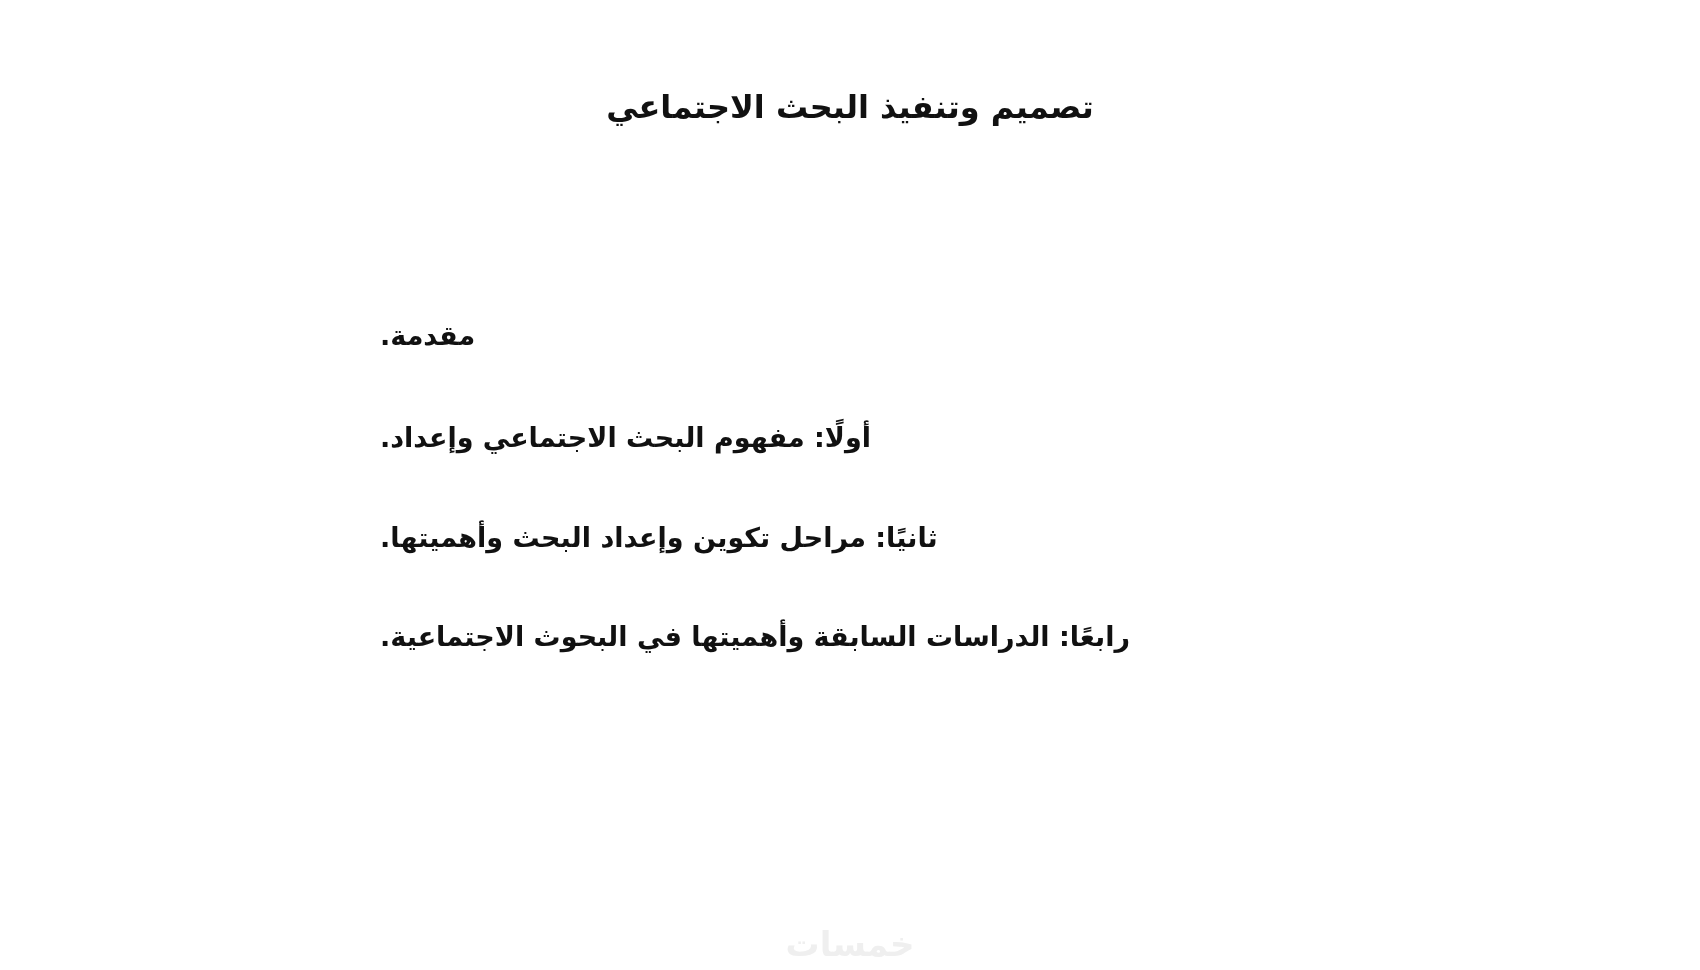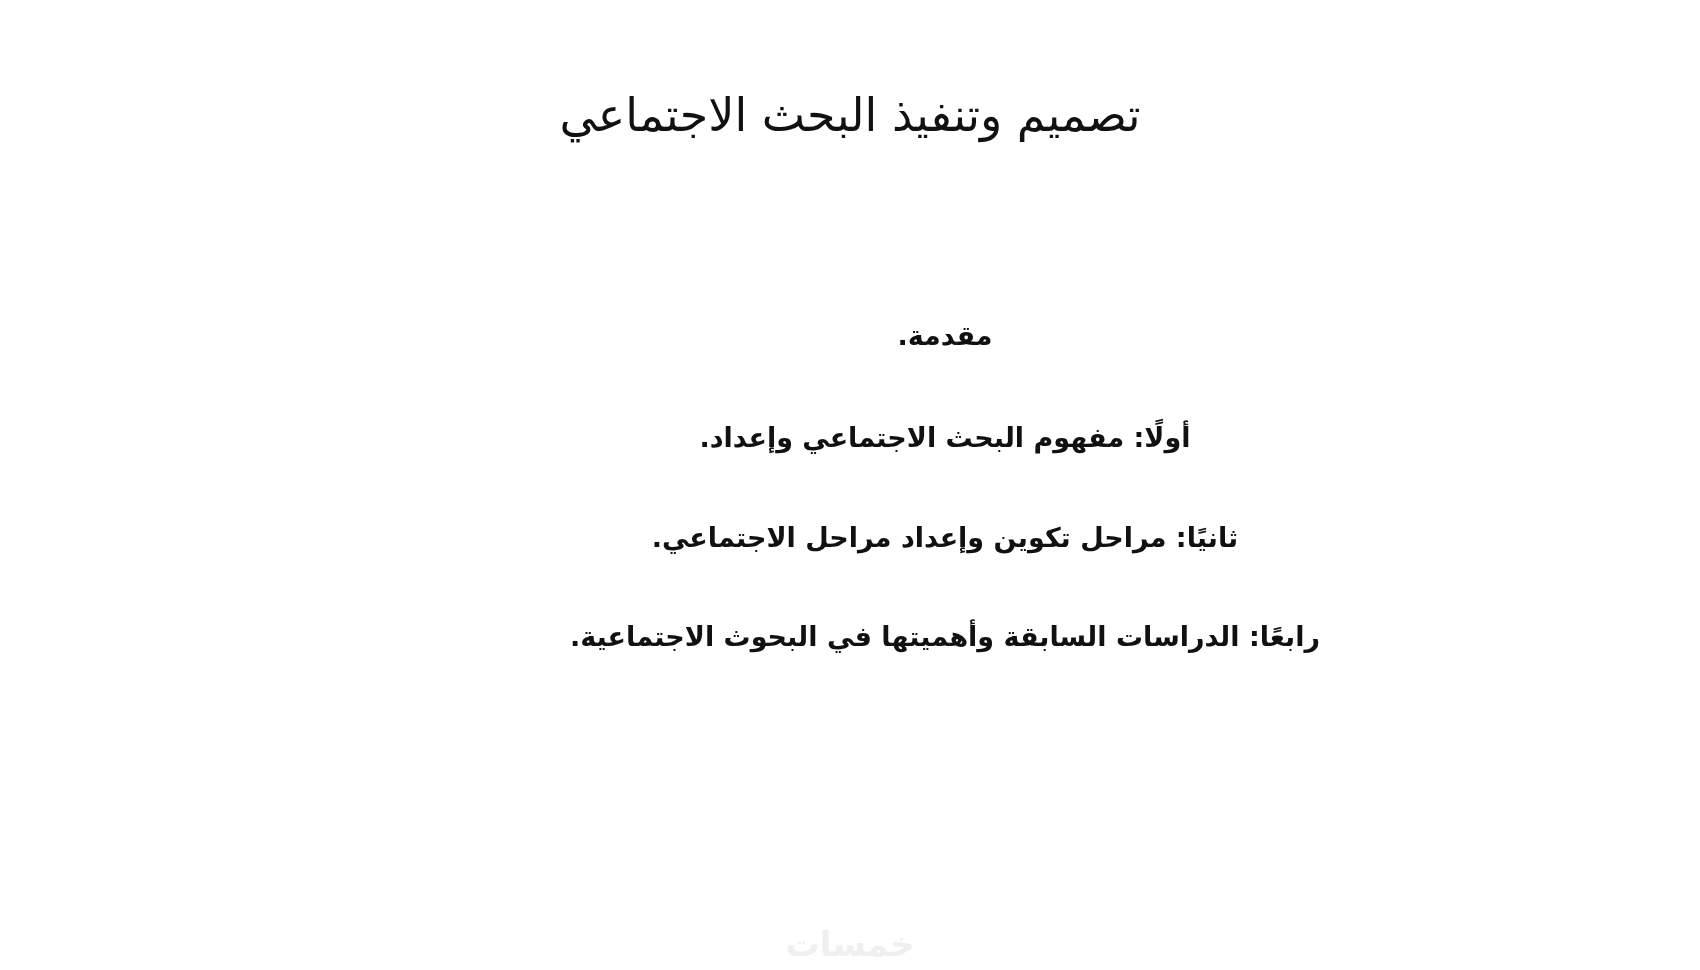--- a/index.html
+++ b/index.html
@@ -21,34 +21,34 @@
     inset: 0;
     background: #ffffff;
   }
 
   .doc-title {
     position: absolute;
     top: 88px;
     left: 0;
     right: 0;
     text-align: center;
-    font-size: 46px;
-    font-weight: normal;
+    font-size: 32px;
+    font-weight: bold;
     letter-spacing: 0.2px;
     color: #111111;
     direction: rtl;
   }
 
   .toc {
     position: absolute;
     top: 318px;
     right: 190px;
     width: 1130px;
     direction: rtl;
-    text-align: center;
+    text-align: left;
   }
 
   .toc-item {
     font-size: 27px;
     font-weight: bold;
     color: #111111;
     line-height: 1.35;
     margin-bottom: 63px;
     white-space: nowrap;
   }
@@ -78,19 +78,19 @@
 </head>
 <body>
 
 <div class="page">
 
   <div class="doc-title">تصميم وتنفيذ البحث الاجتماعي</div>
 
   <div class="toc">
     <div class="toc-item intro">مقدمة.</div>
     <div class="toc-item">أولًا: مفهوم البحث الاجتماعي وإعداد.</div>
-    <div class="toc-item">ثانيًا: مراحل تكوين وإعداد مراحل الاجتماعي.</div>
+    <div class="toc-item">ثانيًا: مراحل تكوين وإعداد البحث وأهميتها.</div>
     <div class="toc-item">رابعًا: الدراسات السابقة وأهميتها في البحوث الاجتماعية.</div>
   </div>
 
   <div class="watermark">خمسات</div>
 
 </div>
 
 </body></html>

